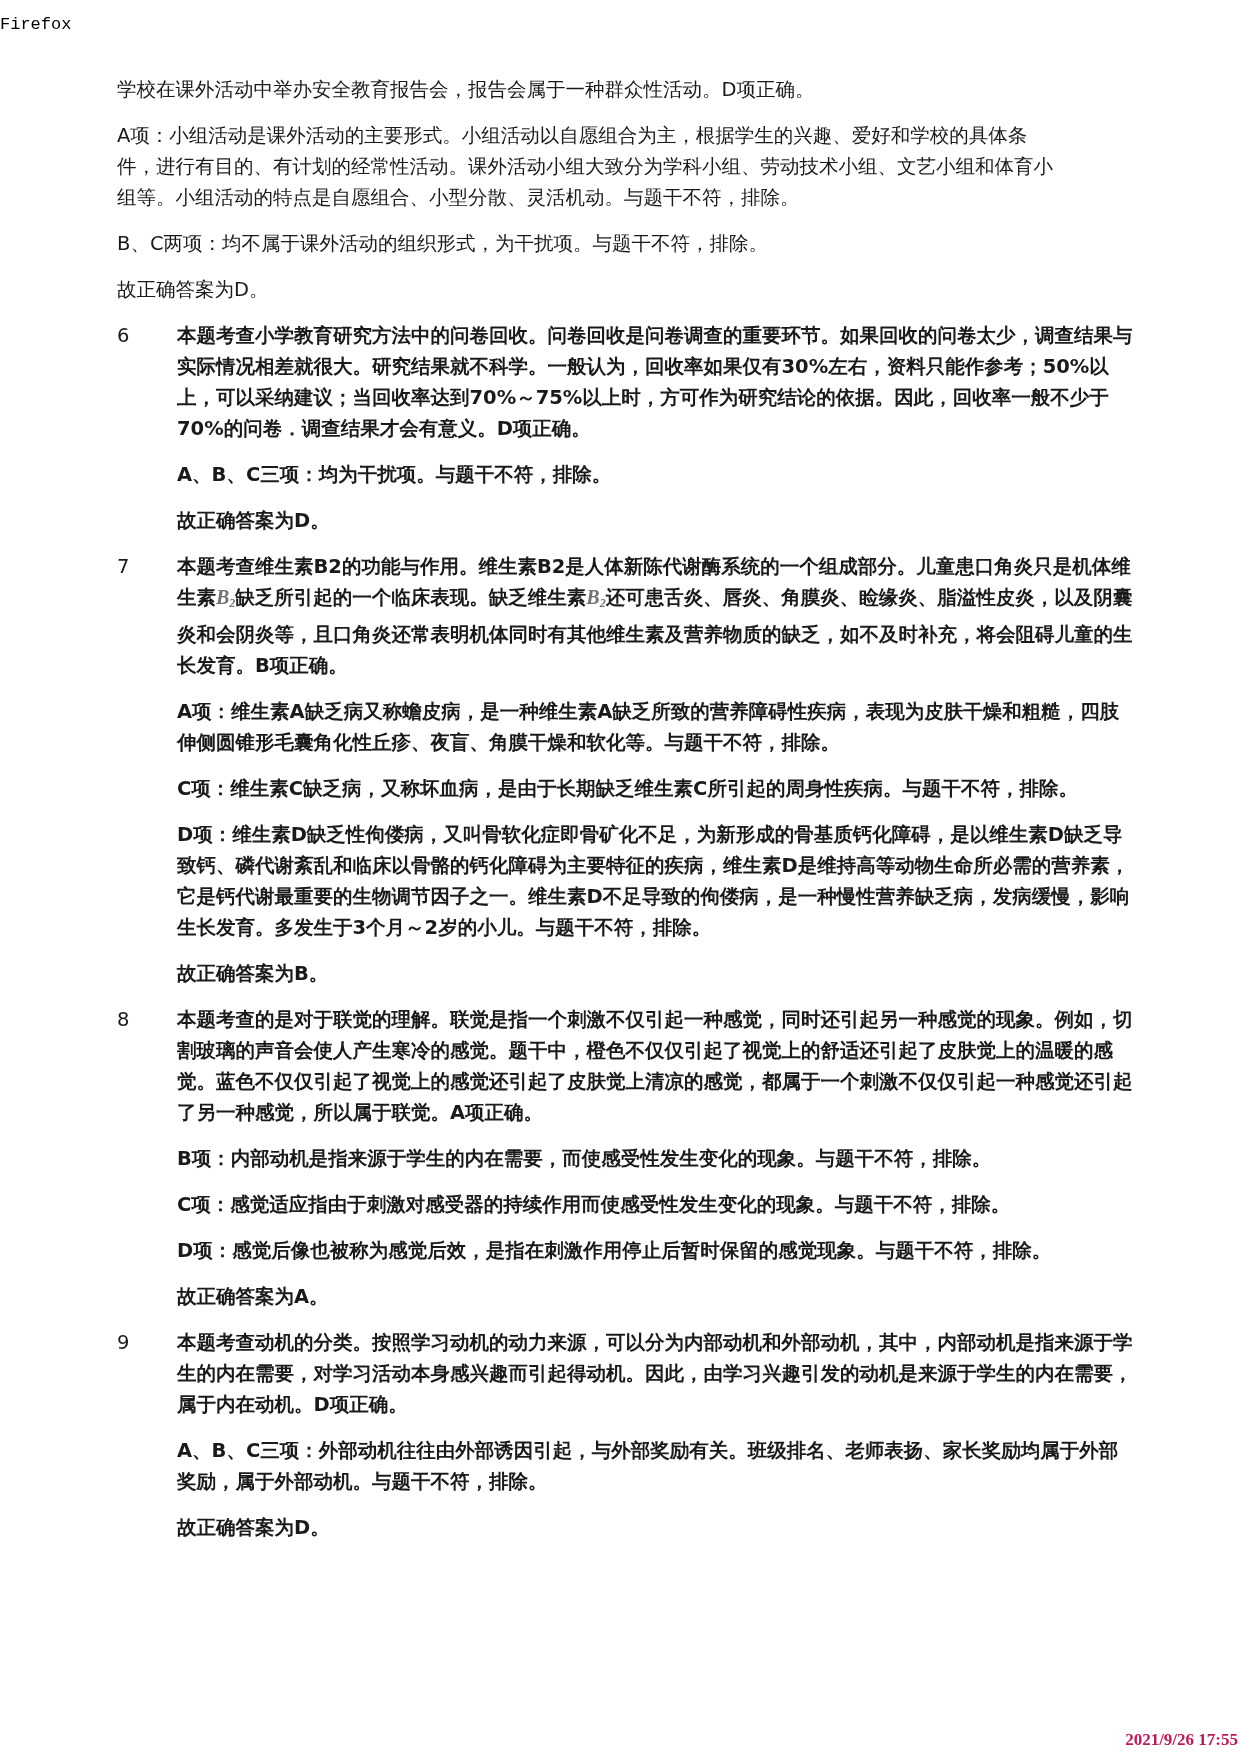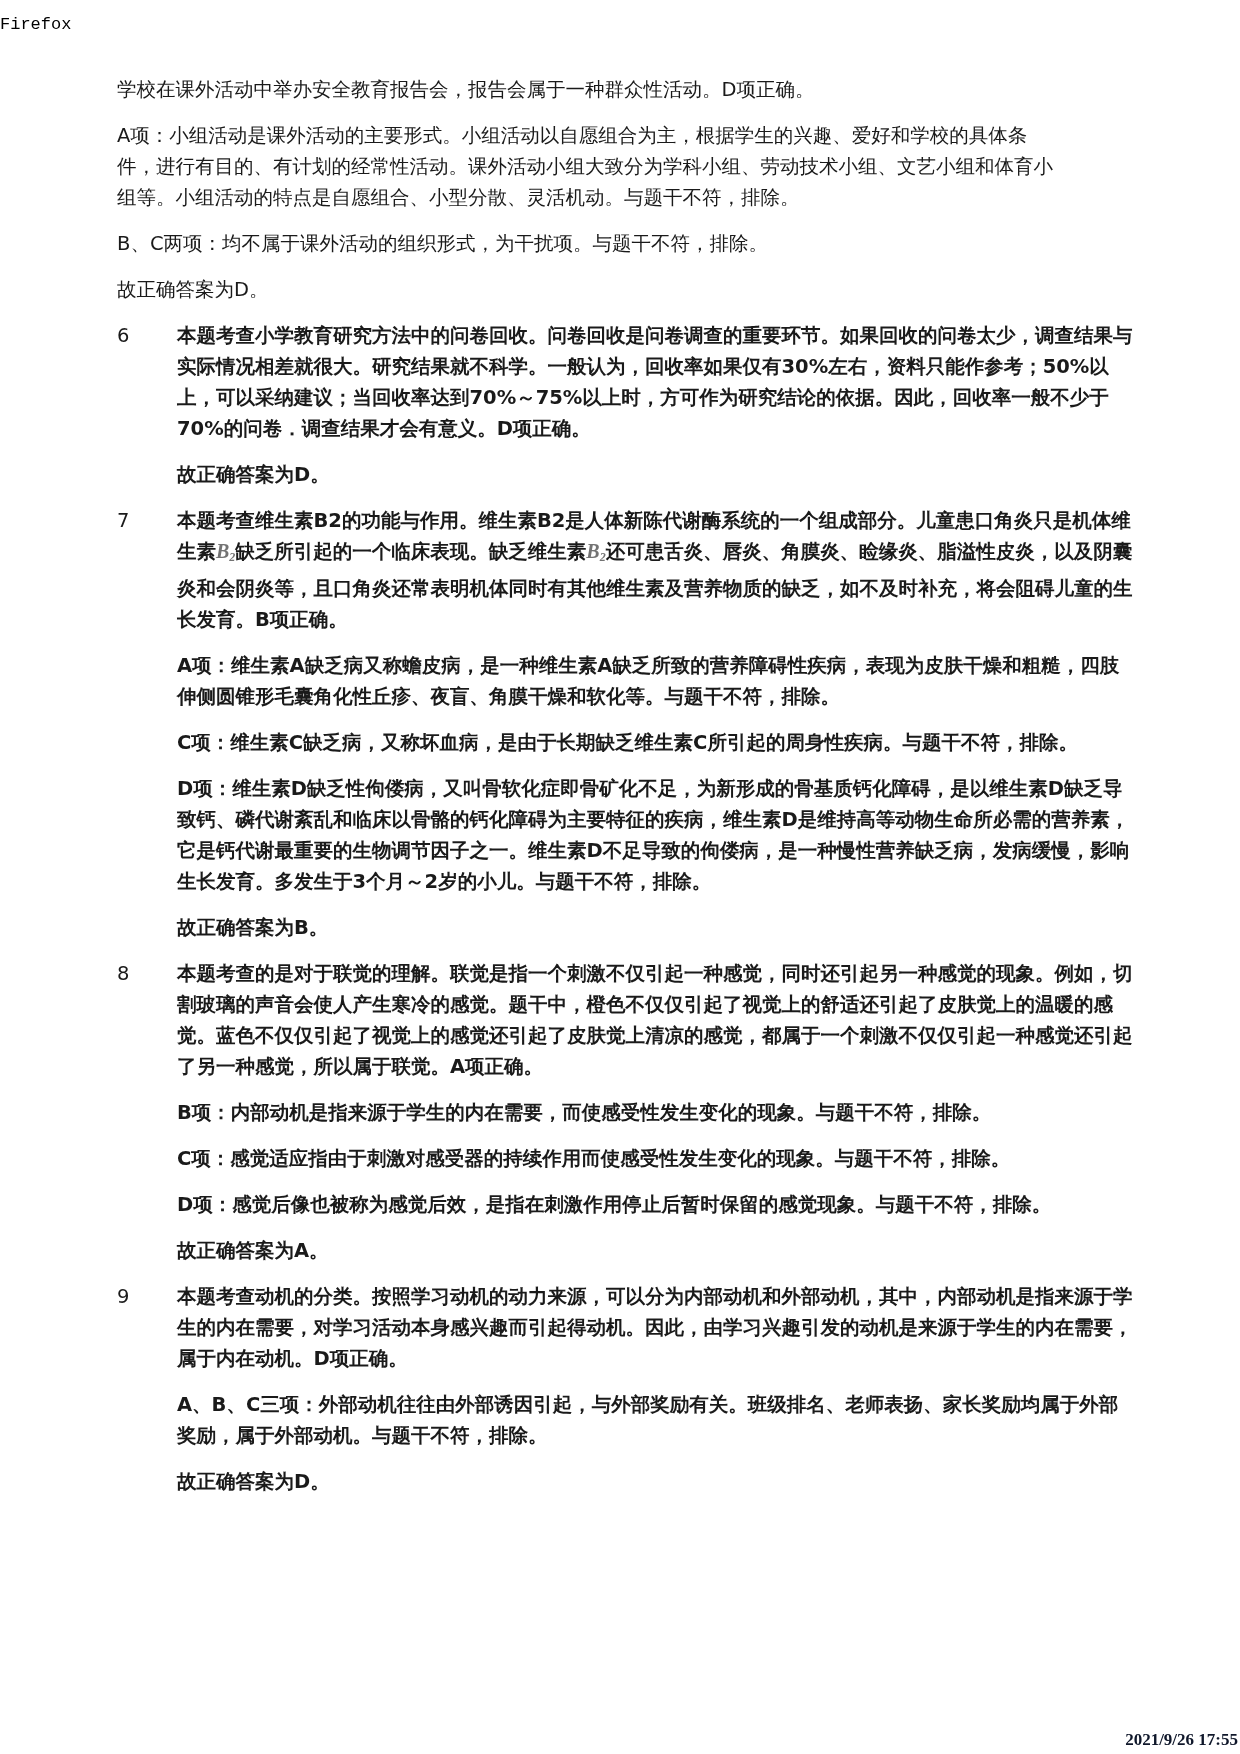--- a/index.html
+++ b/index.html
@@ -35,21 +35,21 @@
       line-height: 20px;
       margin-top: 44px;
     }
     .print-footer-right {
       position: absolute;
       right: 2px;
       top: 1730px;
       font-family: "Liberation Serif", "DejaVu Serif", serif;
       font-size: 17px;
       font-weight: bold;
-      color: #0f172a;
+      color: #be185d;
       line-height: 20px;
     }
     .content {
       position: absolute;
       left: 100px;
       top: 74px;
       width: 1020px;
       margin-left: 17px;
     }
     .para {
@@ -99,20 +99,21 @@
   <div>
     <p class="para lead">学校在课外活动中举办安全教育报告会，报告会属于一种群众性活动。D项正确。</p>
     <p class="para lead">A项：小组活动是课外活动的主要形式。小组活动以自愿组合为主，根据学生的兴趣、爱好和学校的具体条件，进行有目的、有计划的经常性活动。课外活动小组大致分为学科小组、劳动技术小组、文艺小组和体育小组等。小组活动的特点是自愿组合、小型分散、灵活机动。与题干不符，排除。</p>
     <p class="para lead">B、C两项：均不属于课外活动的组织形式，为干扰项。与题干不符，排除。</p>
     <p class="para lead">故正确答案为D。</p>
   </div>
 
   <div class="qblock">
     <span class="qnum">6</span>
     <p class="para">本题考查小学教育研究方法中的问卷回收。问卷回收是问卷调查的重要环节。如果回收的问卷太少，调查结果与实际情况相差就很大。研究结果就不科学。一般认为，回收率如果仅有30%左右，资料只能作参考；50%以上，可以采纳建议；当回收率达到70%～75%以上时，方可作为研究结论的依据。因此，回收率一般不少于70%的问卷．调查结果才会有意义。D项正确。</p>
+    <p class="para">A、B、C三项：均为干扰项。与题干不符，排除。</p>
     <p class="para">故正确答案为D。</p>
   </div>
 
   <div class="qblock">
     <span class="qnum">7</span>
     <p class="para"><span>本题考查维生素B2的功能与作用。维生素B2是人体新陈代谢酶系统的一个组成部分。儿童患口角炎只是机体维生素</span><span class="vit"><span>B</span><sub>2</sub></span><span>缺乏所引起的一个临床表现。缺乏维生素</span><span class="vit"><span>B</span><sub>2</sub></span><span>还可患舌炎、唇炎、角膜炎、睑缘炎、脂溢性皮炎，以及阴囊炎和会阴炎等，且口角炎还常表明机体同时有其他维生素及营养物质的缺乏，如不及时补充，将会阻碍儿童的生长发育。B项正确。</span></p>
     <p class="para">A项：维生素A缺乏病又称蟾皮病，是一种维生素A缺乏所致的营养障碍性疾病，表现为皮肤干燥和粗糙，四肢伸侧圆锥形毛囊角化性丘疹、夜盲、角膜干燥和软化等。与题干不符，排除。</p>
     <p class="para">C项：维生素C缺乏病，又称坏血病，是由于长期缺乏维生素C所引起的周身性疾病。与题干不符，排除。</p>
     <p class="para">D项：维生素D缺乏性佝偻病，又叫骨软化症即骨矿化不足，为新形成的骨基质钙化障碍，是以维生素D缺乏导致钙、磷代谢紊乱和临床以骨骼的钙化障碍为主要特征的疾病，维生素D是维持高等动物生命所必需的营养素，它是钙代谢最重要的生物调节因子之一。维生素D不足导致的佝偻病，是一种慢性营养缺乏病，发病缓慢，影响生长发育。多发生于3个月～2岁的小儿。与题干不符，排除。</p>
     <p class="para">故正确答案为B。</p>

